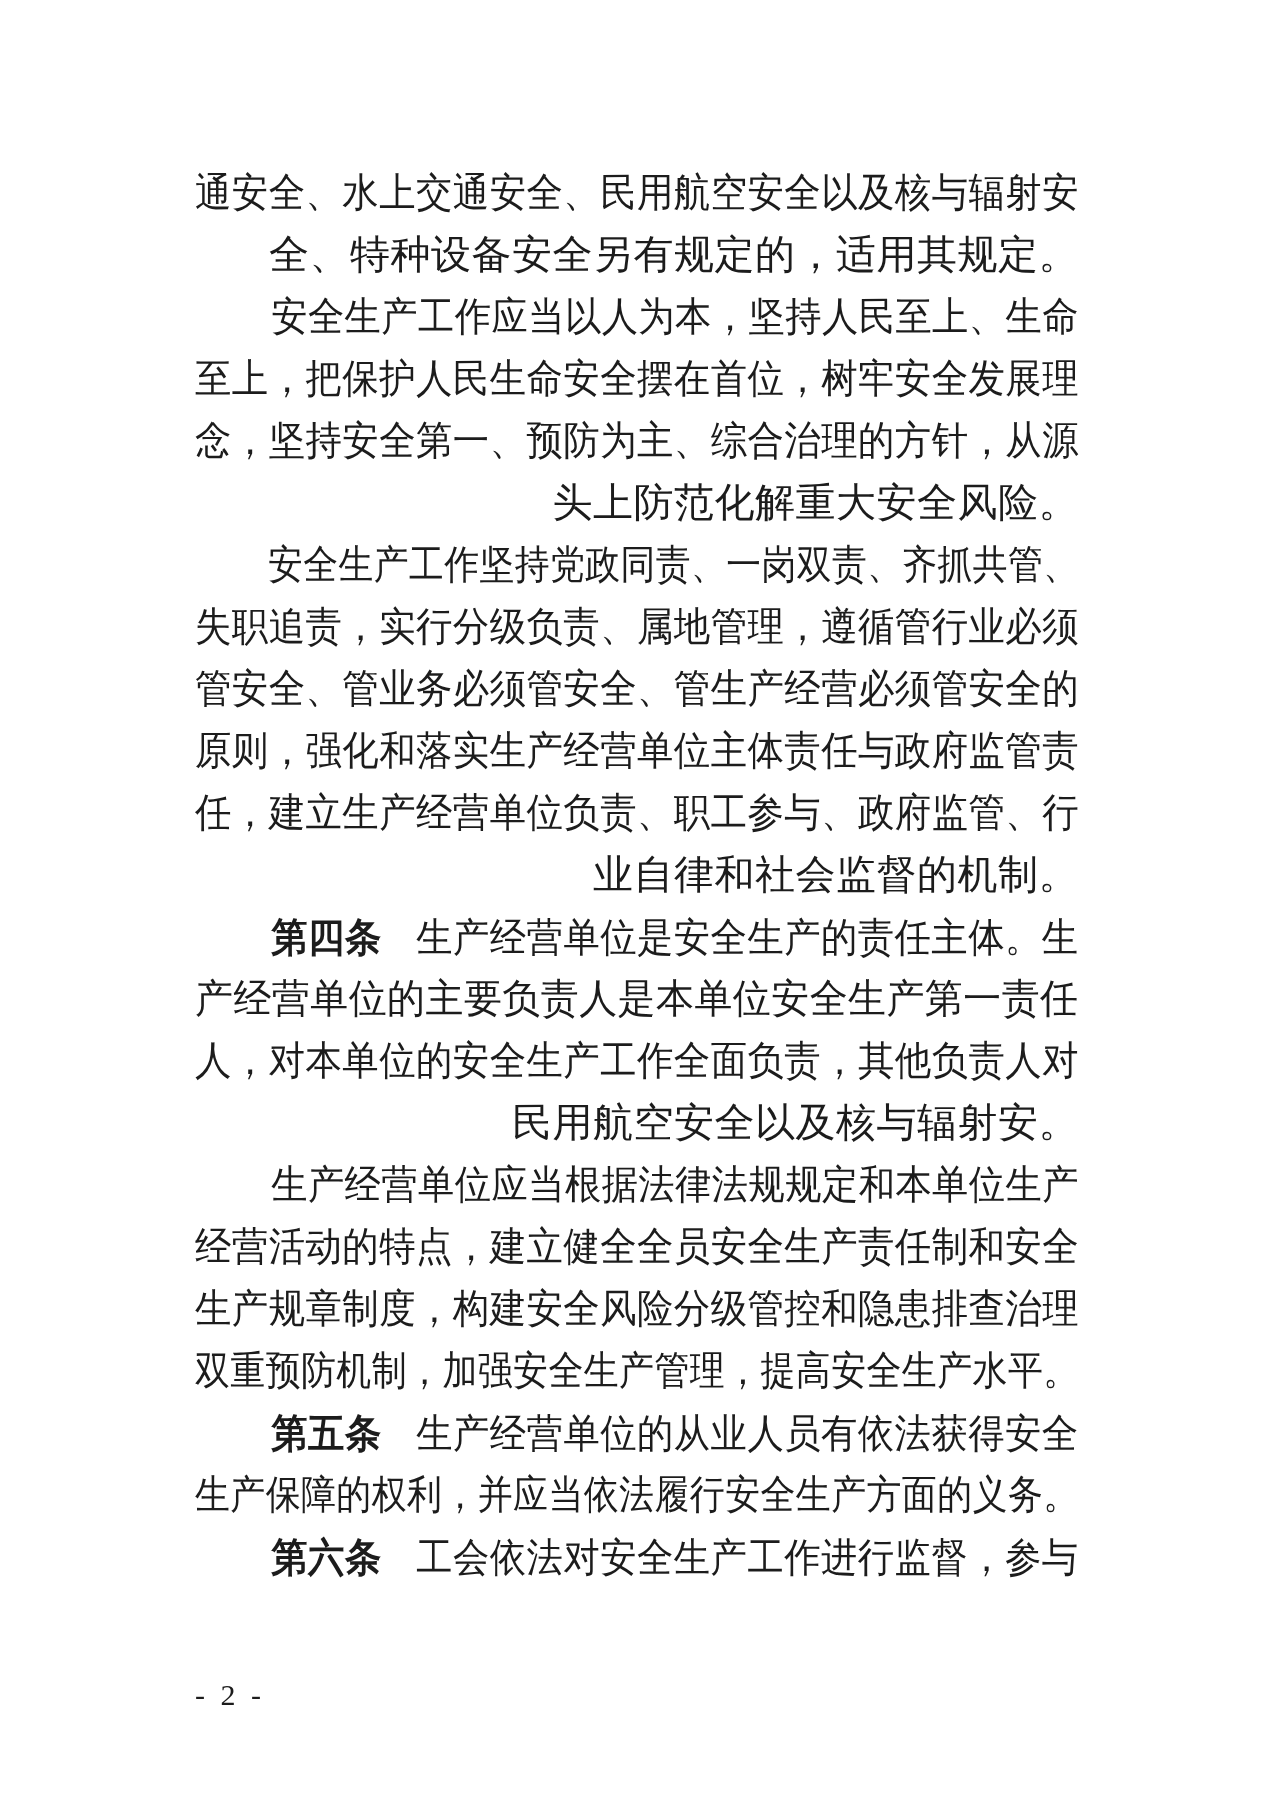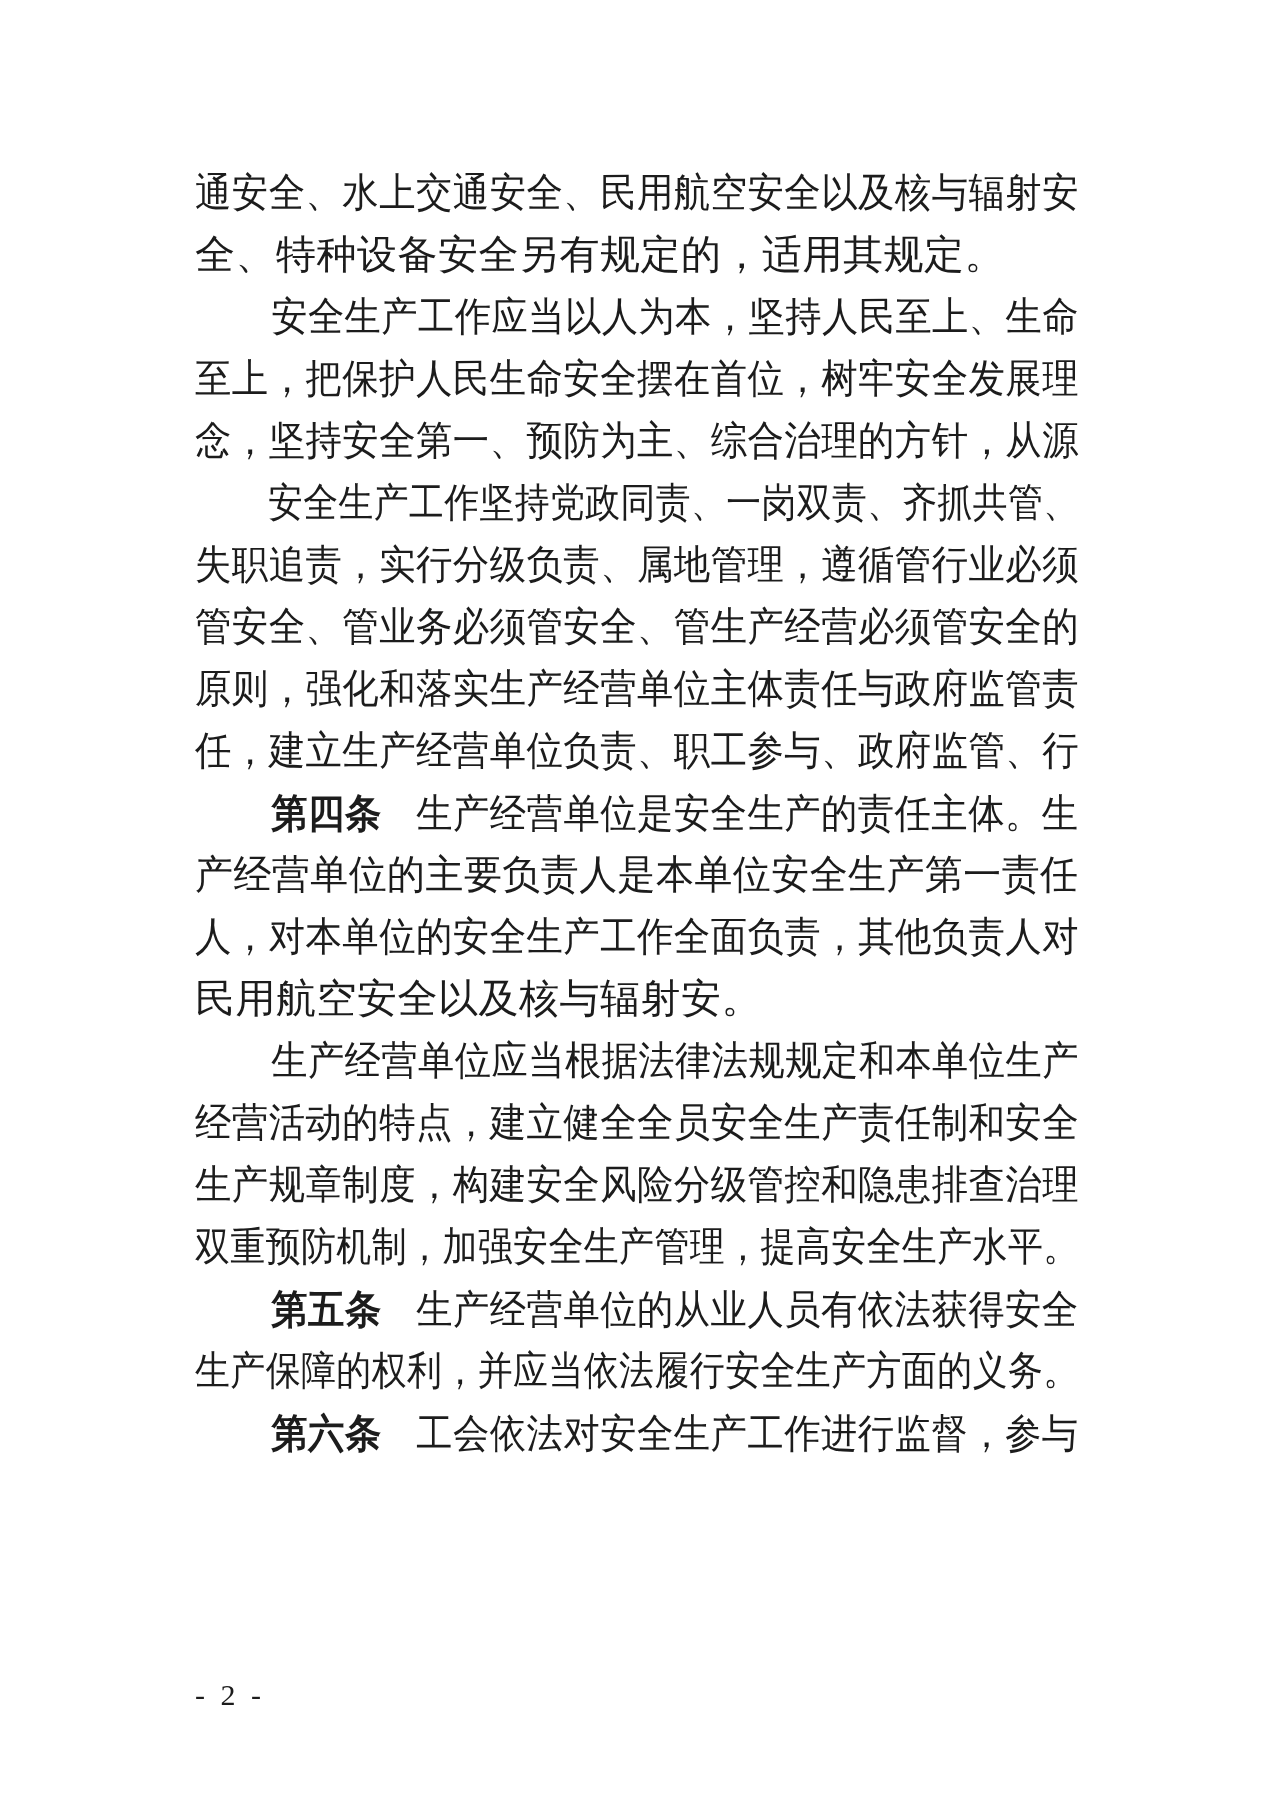--- a/index.html
+++ b/index.html
@@ -23,21 +23,21 @@
     top: 162px;
     width: 884px;
   }
   .line {
     box-sizing: border-box;
     width: 884px;
     height: 62px;
     line-height: 62px;
     font-size: 40px;
     white-space: nowrap;
-    text-align: left;
+    text-align: right;
     text-justify: inter-character;
     letter-spacing: 0.5px;
   }
   .line.just {
     text-align: justify;
     text-align-last: justify;
   }
   .line.ind {
     padding-left: 84px;
   }
@@ -60,25 +60,27 @@
 </head>
 <body>
 
 <div class="page">
   <div class="text-block">
       <div class="line just" style="transform-origin: left center; transform: scaleX(0.909465);">通安全、水上交通安全、民用航空安全以及核与辐射安</div>
       <div class="line">全、特种设备安全另有规定的，适用其规定。</div>
       <div class="line just ind" style="transform-origin: left center; transform: scaleX(0.906667);">安全生产工作应当以人为本，坚持人民至上、生命</div>
       <div class="line just" style="transform-origin: left center; transform: scaleX(0.909465);">至上，把保护人民生命安全摆在首位，树牢安全发展理</div>
       <div class="line just" style="transform-origin: left center; transform: scaleX(0.909465);">念，坚持安全第一、预防为主、综合治理的方针，从源</div>
+      <div class="line">头上防范化解重大安全风险。</div>
       <div class="line just ind" style="transform-origin: left center; transform: scaleX(0.870079);">安全生产工作坚持党政同责、一岗双责、齐抓共管、</div>
       <div class="line just" style="transform-origin: left center; transform: scaleX(0.909465);">失职追责，实行分级负责、属地管理，遵循管行业必须</div>
       <div class="line just" style="transform-origin: left center; transform: scaleX(0.909465);">管安全、管业务必须管安全、管生产经营必须管安全的</div>
       <div class="line just" style="transform-origin: left center; transform: scaleX(0.909465);">原则，强化和落实生产经营单位主体责任与政府监管责</div>
       <div class="line just" style="transform-origin: left center; transform: scaleX(0.909465);">任，建立生产经营单位负责、职工参与、政府监管、行</div>
+      <div class="line">业自律和社会监督的机制。</div>
       <div class="line just ind" style="transform-origin: left center; transform: scaleX(0.90853);"><b class="art">第四条</b>生产经营单位是安全生产的责任主体。生</div>
       <div class="line just" style="transform-origin: left center; transform: scaleX(0.948498);">产经营单位的主要负责人是本单位安全生产第一责任</div>
       <div class="line just" style="transform-origin: left center; transform: scaleX(0.909465);">人，对本单位的安全生产工作全面负责，其他负责人对</div>
       <div class="line">民用航空安全以及核与辐射安。</div>
       <div class="line just ind" style="transform-origin: left center; transform: scaleX(0.906667);">生产经营单位应当根据法律法规规定和本单位生产</div>
       <div class="line just" style="transform-origin: left center; transform: scaleX(0.909465);">经营活动的特点，建立健全全员安全生产责任制和安全</div>
       <div class="line just" style="transform-origin: left center; transform: scaleX(0.909465);">生产规章制度，构建安全风险分级管控和隐患排查治理</div>
       <div class="line just" style="transform-origin: left center; transform: scaleX(0.872655);">双重预防机制，加强安全生产管理，提高安全生产水平。</div>
       <div class="line just ind" style="transform-origin: left center; transform: scaleX(0.90853);"><b class="art">第五条</b>生产经营单位的从业人员有依法获得安全</div>
       <div class="line just" style="transform-origin: left center; transform: scaleX(0.872655);">生产保障的权利，并应当依法履行安全生产方面的义务。</div>

